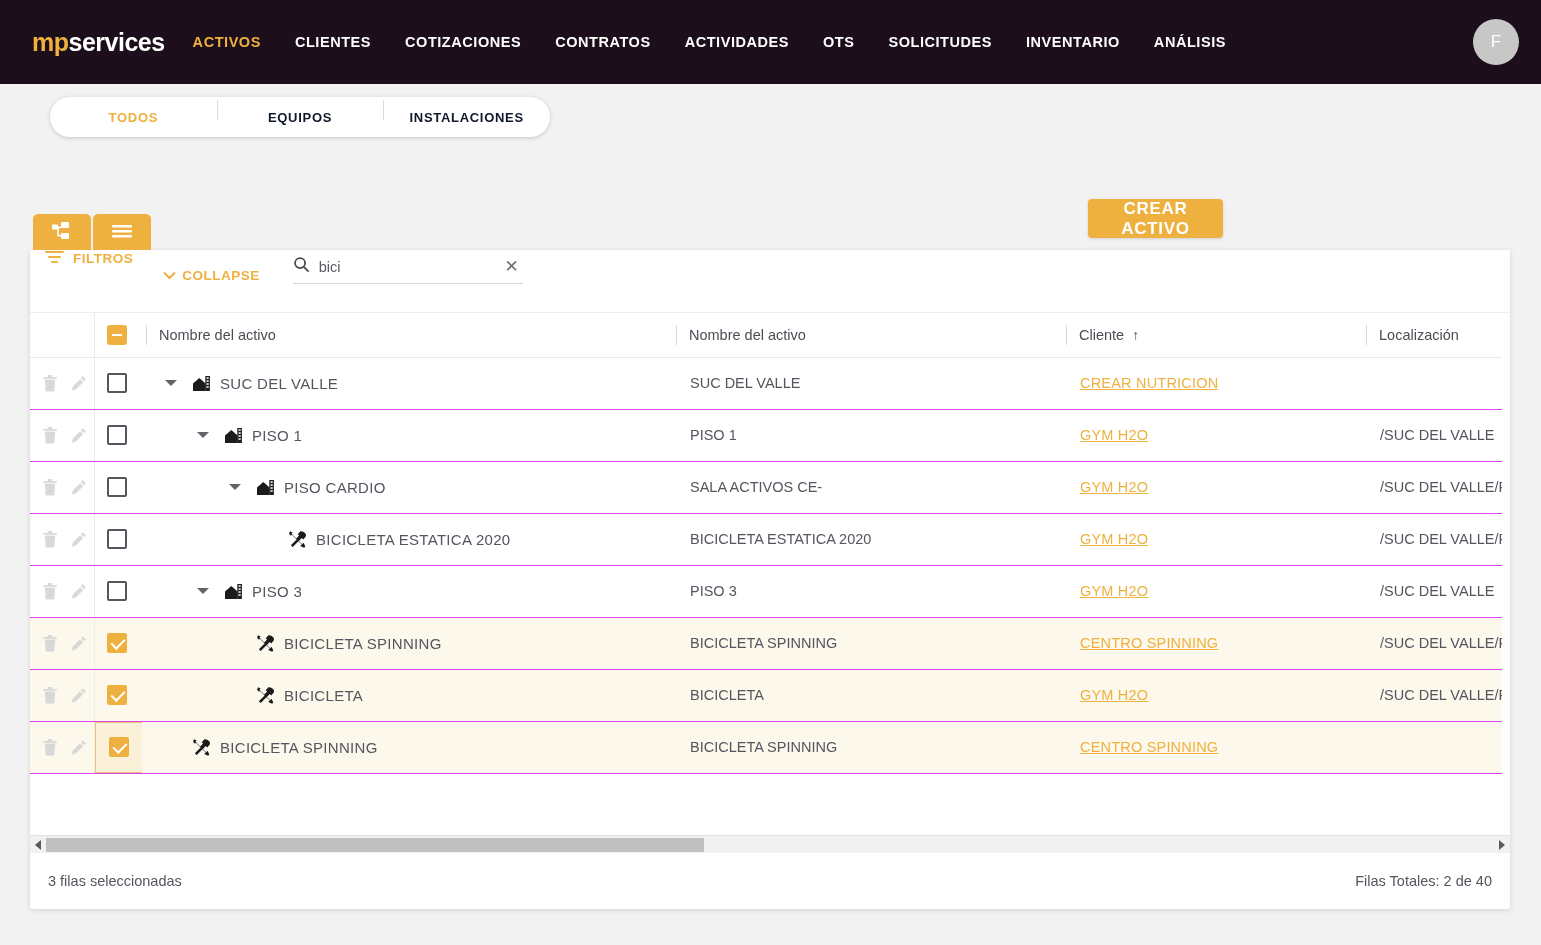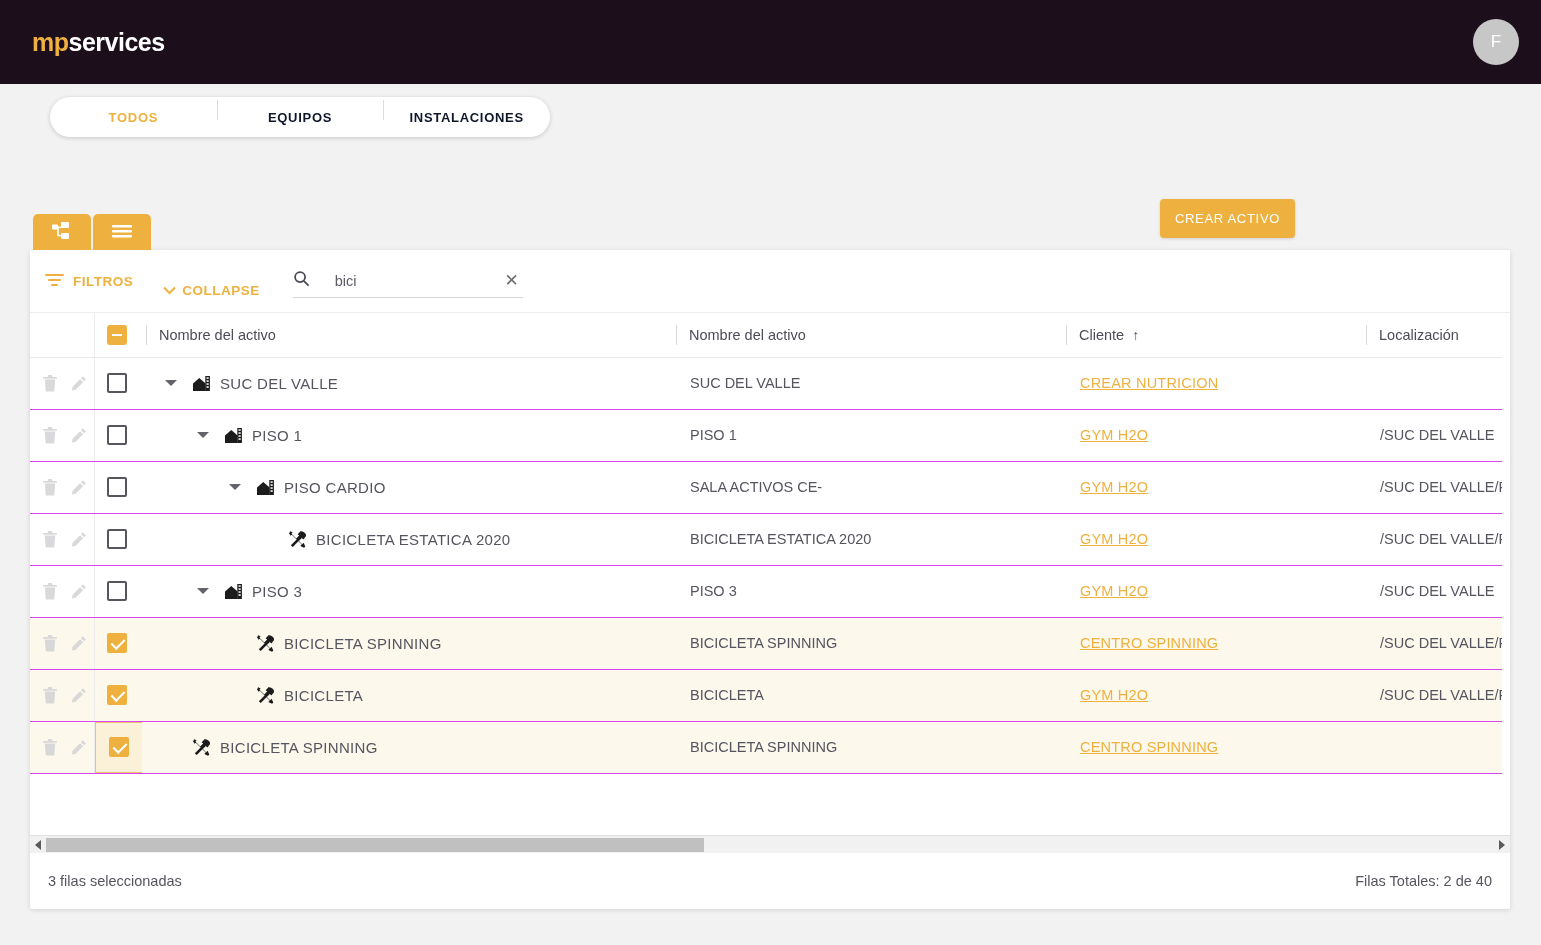--- a/index.html
+++ b/index.html
@@ -42,23 +42,23 @@
   .segitem{
     flex:1; text-align:center; font-size:13px; font-weight:700; letter-spacing:.7px;
     color:#0f172a; cursor:pointer; position:relative; text-transform:uppercase;
   }
   .segitem.active{ color:#eeb13f; }
   .segitem + .segitem::before{
     content:""; position:absolute; left:0; top:-10px; height:20px; width:1px; background:#dcdcdc;
   }
 
   .crear-btn{
-    position:absolute; left:1160px; top:115px; width:135px; height:39px;
+    position:absolute; left:1088px; top:115px; width:135px; height:39px;
     background:#eeb13f; border:none; border-radius:4px; color:#ffffff;
-    font-size:13px; font-weight:400; letter-spacing:.7px; cursor:pointer;
+    font-size:17px; font-weight:700; letter-spacing:.7px; cursor:pointer;
     font-family:"Liberation Sans", sans-serif; text-transform:uppercase;
     box-shadow:0 1px 3px rgba(0,0,0,.14);
   }
   .acciones-wrap{ position:absolute; left:1109px; top:171px; display:flex; align-items:center; gap:14px;}
   .acciones{
     width:142px; height:39px; background:#ffffff; border-radius:4px;
     box-shadow:0 1px 3px rgba(0,0,0,.16);
     display:flex; align-items:center; justify-content:center; gap:10px;
     font-size:12.5px; letter-spacing:.7px; color:#4a4a55; cursor:pointer; text-transform:uppercase;
   }
@@ -71,32 +71,32 @@
     width:58px; height:36px; background:#eeb13f; border:none; cursor:pointer;
     border-radius:5px 5px 0 0; display:flex; align-items:center; justify-content:center;
   }
 
   
   .panel{
     position:absolute; left:30px; top:250px; width:1480px; height:659px;
     background:#ffffff; box-shadow:0 1px 5px rgba(0,0,0,.13); border-radius:2px;
     display:flex; flex-direction:column; overflow:hidden;
   }
-  .toolbar{ height:62px; display:flex; align-items:center; padding-left:15px; gap:0; flex:none;}
+  .toolbar{ height:62px; display:flex; align-items:flex-start; padding-left:15px; gap:0; flex:none;}
   .filtros{ display:flex; align-items:center; gap:9px; color:#eeb13f; font-size:13.5px;
             font-weight:600; letter-spacing:.5px; cursor:pointer; text-transform:uppercase;}
   .collapse{ display:flex; align-items:center; gap:6px; color:#eeb13f; font-size:13.5px;
              font-weight:600; letter-spacing:.5px; cursor:pointer; margin-left:30px; text-transform:uppercase;margin-top:18px;}
   .searchbox{
     margin-left:33px; width:230px; height:34px; border-bottom:1px solid #d6d6d6;
     display:flex; align-items:center; gap:9px; position:relative;
   }
   .searchbox input{
     border:none; outline:none; background:transparent; font-size:14.5px; color:#5b5b66;
-    font-family:"Liberation Sans", sans-serif; width:150px;margin-left:16px;
+    font-family:"Liberation Sans", sans-serif; width:150px;
   }
   .clearx{ position:absolute; right:4px; cursor:pointer; color:#6f6f78; font-size:17px; line-height:1;}
 
   
   .tablewrap{ flex:1; overflow:hidden; position:relative; border-top:1px solid #eeeeee;}
   .tbl{ width:1472px; border-collapse:collapse; table-layout:fixed; }
   .tbl col.c-act{ width:64px;}
   .tbl col.c-chk{ width:48px;}
   .tbl col.c-name{ width:530px;}
   .tbl col.c-name2{ width:390px;}
@@ -178,20 +178,31 @@
     padding:0 18px; font-size:14.5px; color:#55555f;
   }
 </style>
 </head>
 <body>
 
 <div class="topnav">
   <div class="brand">
     <span class="mp">mp</span><span class="svc">services</span>
   </div>
+  <div class="navlinks" id="navlinks">
+      <div class="navlink active">ACTIVOS</div>
+      <div class="navlink">CLIENTES</div>
+      <div class="navlink">COTIZACIONES</div>
+      <div class="navlink">CONTRATOS</div>
+      <div class="navlink">ACTIVIDADES</div>
+      <div class="navlink">OTS</div>
+      <div class="navlink">SOLICITUDES</div>
+      <div class="navlink">INVENTARIO</div>
+      <div class="navlink">ANÁLISIS</div>
+    </div>
   <div class="avatar">F</div>
 </div>
 
 <div class="subbar">
   <div class="segmented" id="segtabs">
       <div class="segitem active">TODOS</div>
       <div class="segitem">EQUIPOS</div>
       <div class="segitem">INSTALACIONES</div>
     </div>
 

